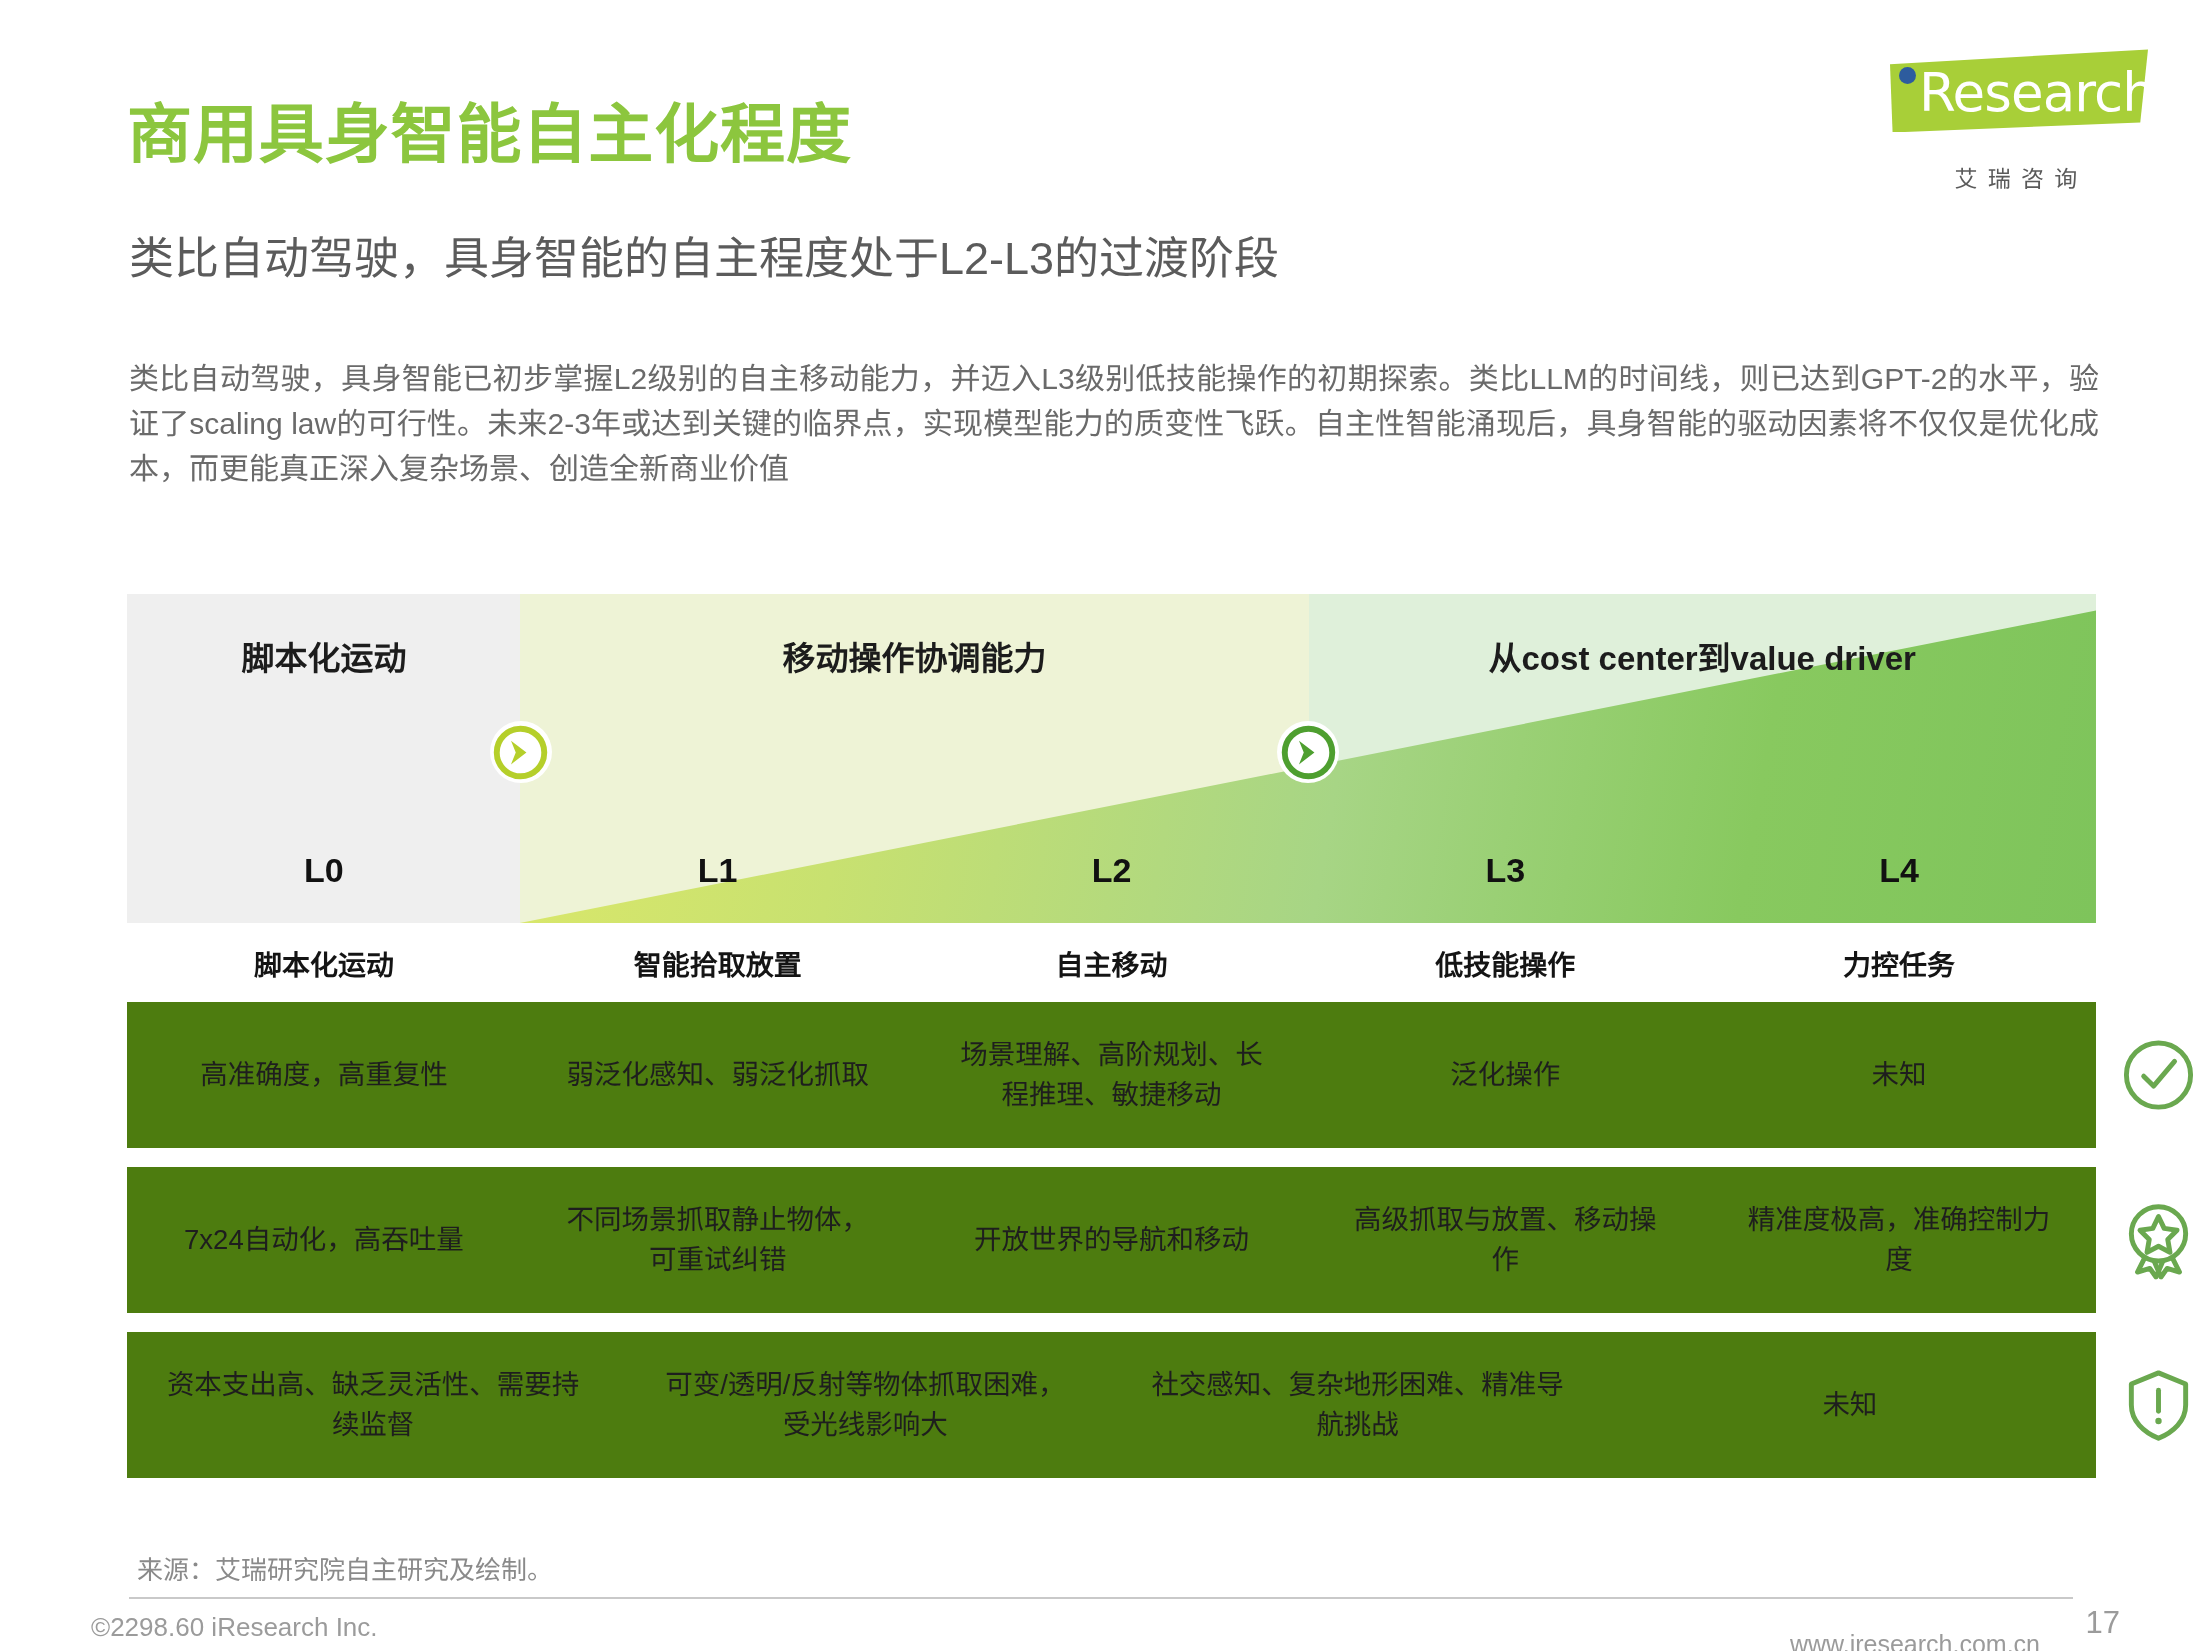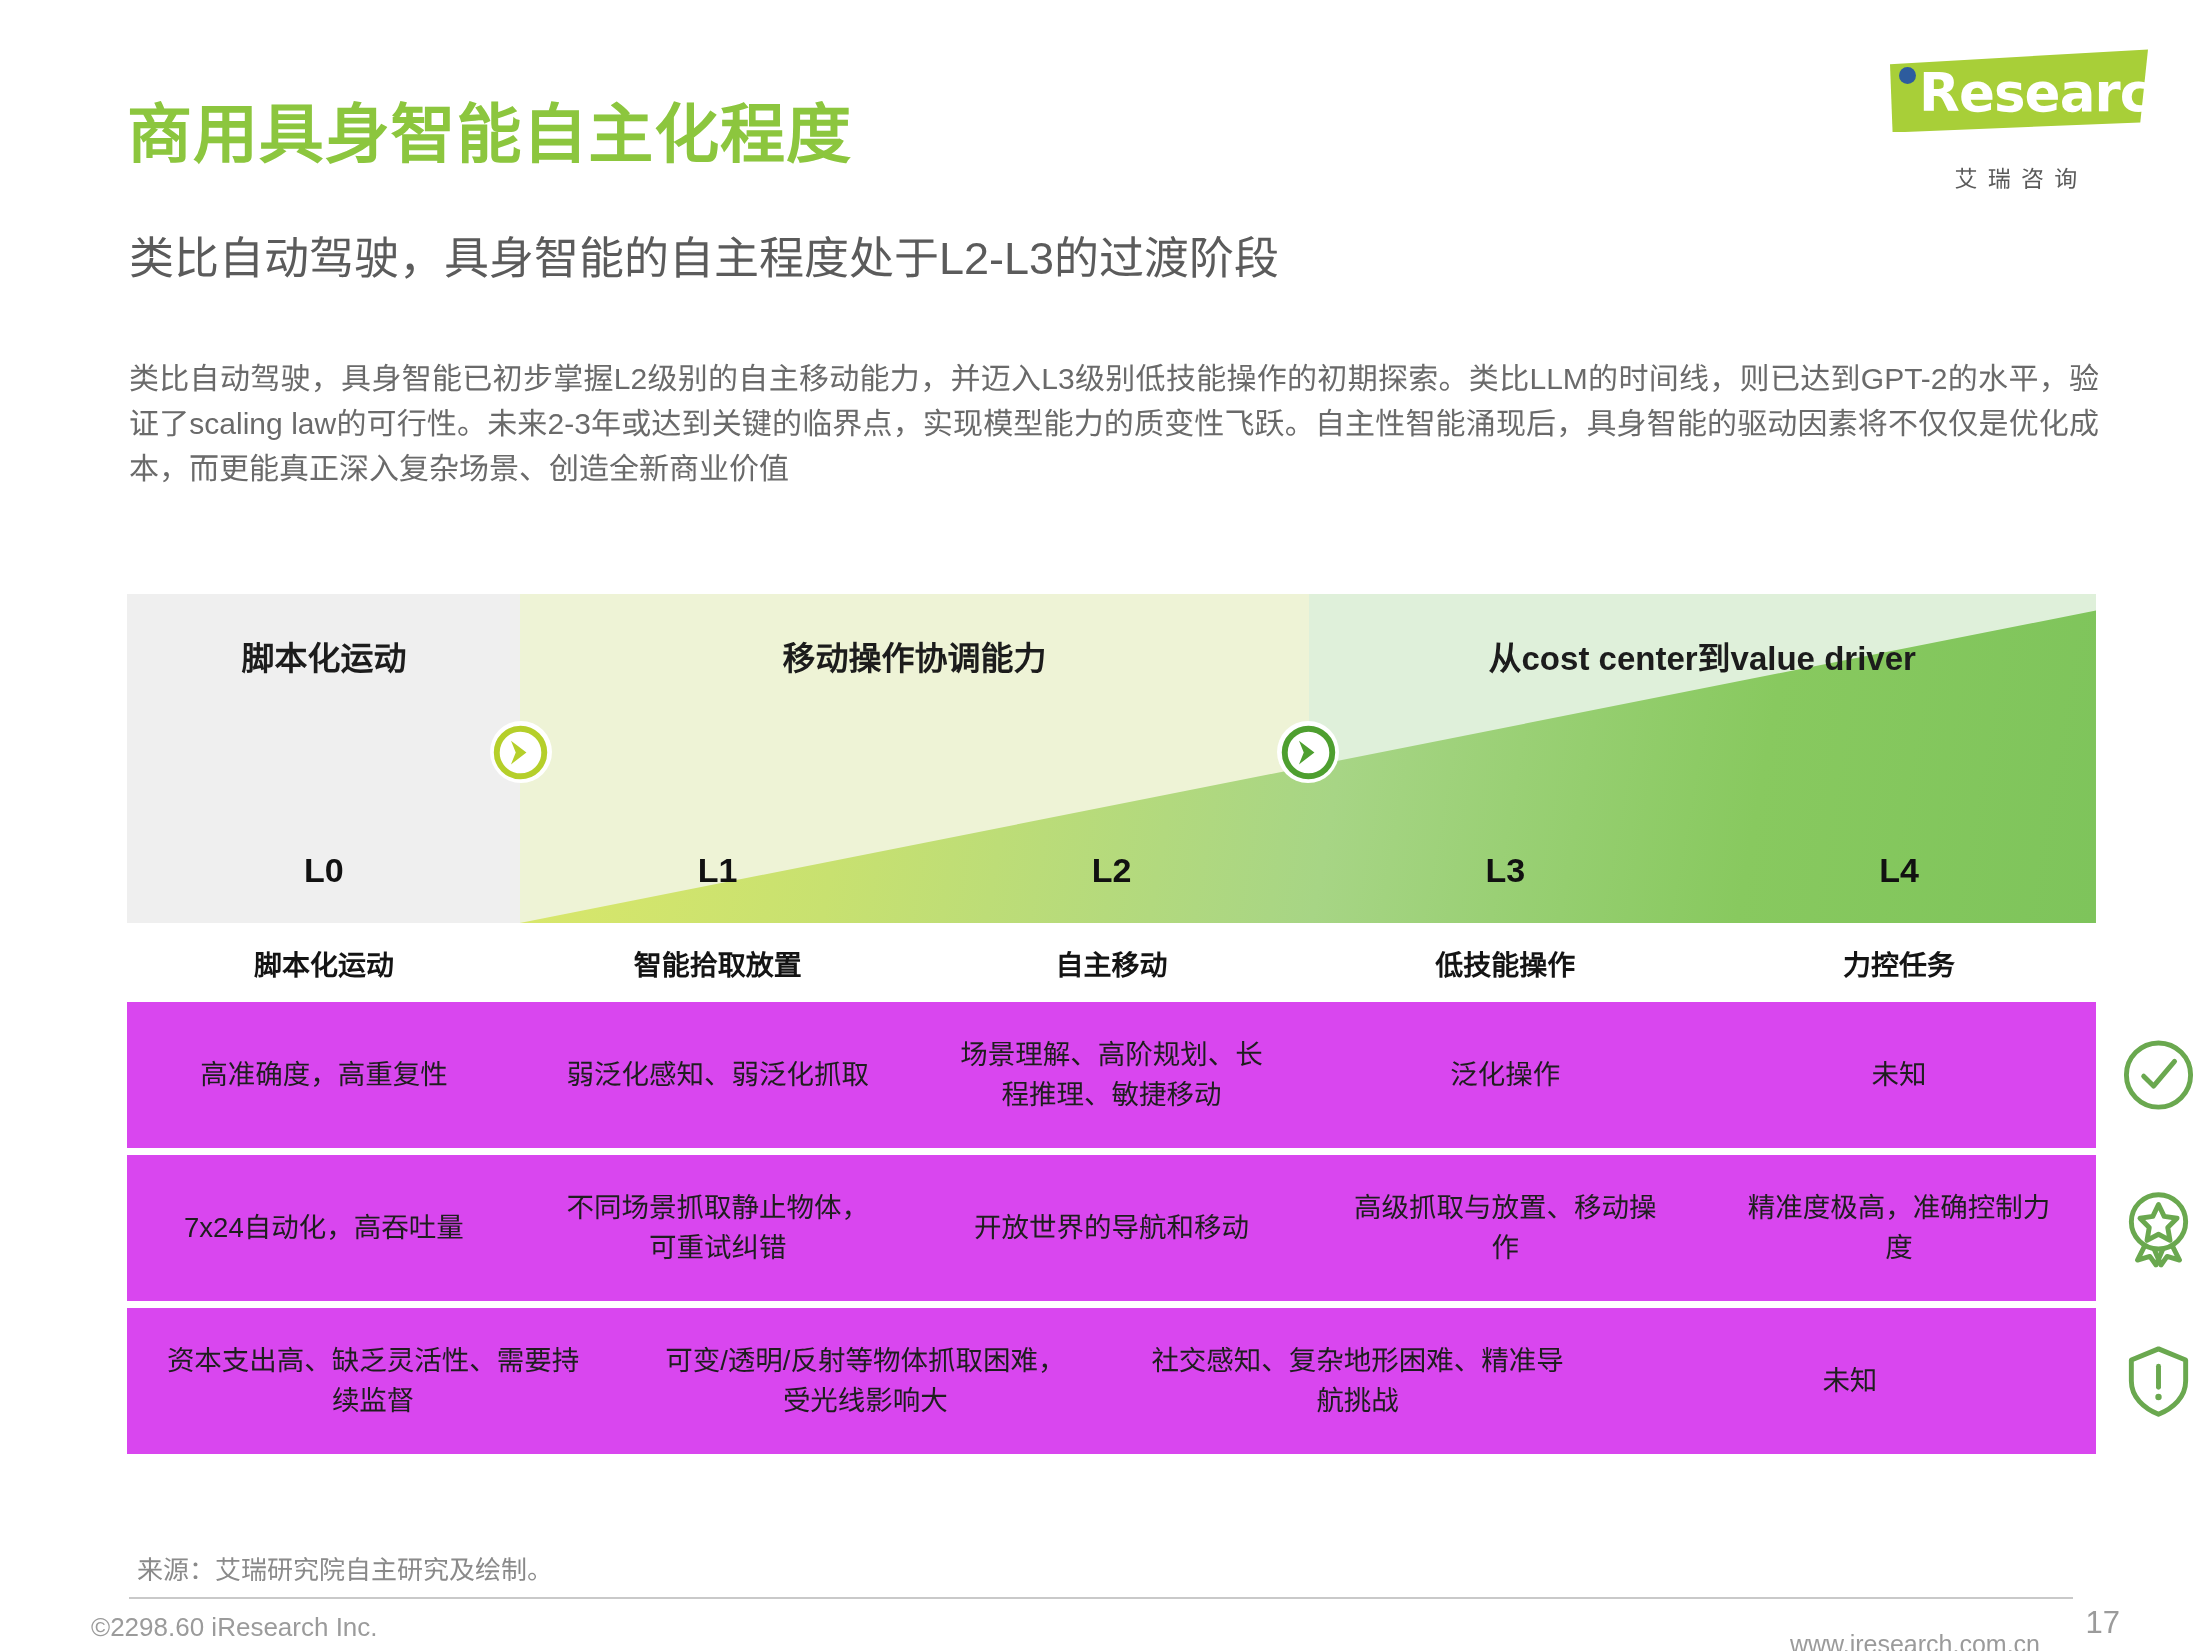--- a/index.html
+++ b/index.html
@@ -58,21 +58,21 @@
     width: 13.8px;
     height: 40px;
     background: #a8cf38;
     z-index: 3;
   }
   .logo-word {
     position: absolute;
     left: 53px;
     top: 15.5px;
     font-size: 53px;
-    font-weight: 700;
+    font-weight: 400;
     color: #ffffff;
     letter-spacing: -0.9px;
     line-height: 62px;
     z-index: 2;
     font-family: "DejaVu Sans", sans-serif;
   }
   .logo-cn {
     margin-top: 21px;
     font-size: 23px;
     color: #5a5a5a;
@@ -218,23 +218,23 @@
     font-size: 28px;
     font-weight: 700;
     color: #141414;
   }
 
   
   .data-row {
     position: relative;
     display: flex;
     align-items: center;
-    background: #d946ef;
+    background: #4d7c0f;
     min-height: 146px;
-    margin-bottom: 7px;
+    margin-bottom: 19px;
   }
   .data-cell {
     flex: 1 1 20%;
     padding: 15.5px 34px;
     text-align: center;
     font-size: 27.5px;
     color: #1e1e1e;
     line-height: 40px;
   }
   .row-icon {

